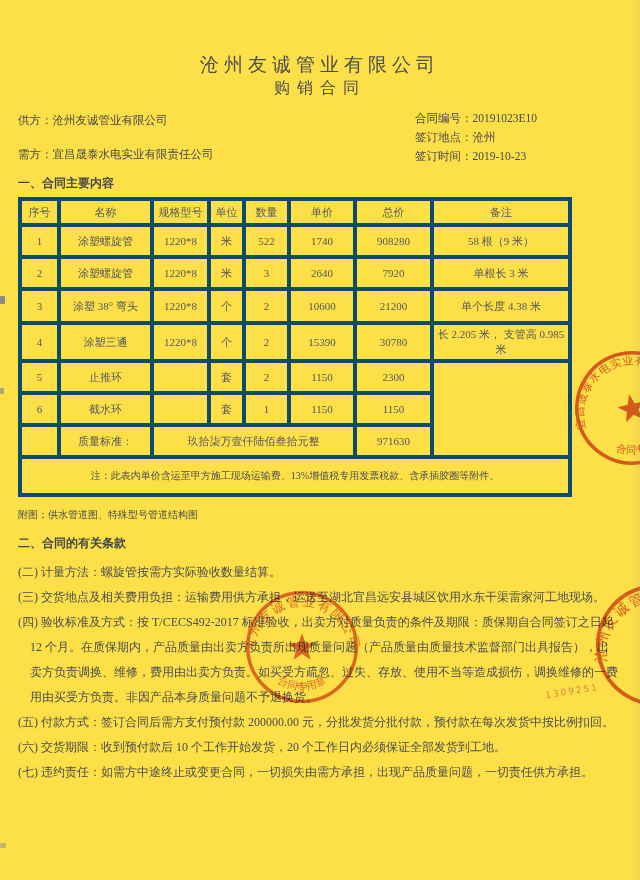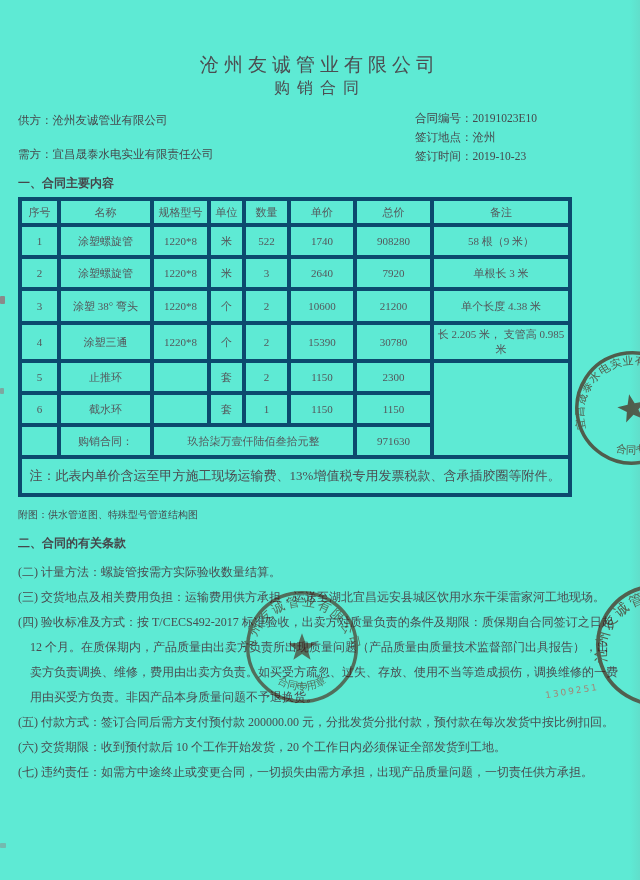--- a/index.html
+++ b/index.html
@@ -1,19 +1,19 @@
 <!DOCTYPE html>
 <html><head>
 <meta charset="utf-8">
 <style>
   * { margin:0; padding:0; box-sizing:border-box; }
   html,body { background:#e8e8e8; }
   .page {
     position:relative; width:640px; height:880px; overflow:hidden;
-    background:#5eead4; color:#46484c;
+    background:#fde047; color:#46484c;
     font-family:"Liberation Serif","DejaVu Serif",serif;
   }
   .page::after { 
     content:""; position:absolute; top:0; right:0; width:10px; height:100%;
     background:linear-gradient(to left, rgba(120,120,120,.10), rgba(120,120,120,0));
     pointer-events:none;
   }
   .title-company { margin-top:52px; text-align:center; font-size:19px; letter-spacing:5px; color:#4b4d51; font-weight:normal; }
   .title-doc { text-align:center; font-size:16px; letter-spacing:7px; color:#4b4d51; font-weight:normal; }
   .meta-zone { position:relative; height:62px; margin-top:10px; font-size:11.5px; }
@@ -28,21 +28,21 @@
   table.goods td, table.goods th {
     border:4px solid #0c4a6e; text-align:center; vertical-align:middle;
     font-weight:normal; padding:1px 2px; overflow:hidden;
   }
   tr.h-head  { height:26px; }
   tr.h-row   { height:32px; }
   tr.h-row3  { height:34px; }
   tr.h-row4  { height:38px; }
   tr.h-total { height:32px; }
   tr.h-note  { height:38px; }
-  td.note-cell { text-align:left; padding-left:5px; font-size:13px; color:#4c4e52; }
+  td.note-cell { text-align:left; padding-left:5px; font-size:10px; color:#4c4e52; }
   .attachment-line { margin:11px 0 0 18px; font-size:10px; }
   .sec2-heading { margin:13px 0 0 18px; font-size:12px; font-weight:bold; color:#45474b; }
   .clauses { margin:8px 20px 0 18px; font-size:12px; line-height:25px; color:#4a4c50; }
   .clauses p { margin:0; }
   .clauses p.hang { padding-left:12px; text-indent:-12px; }
   
   .stamp { position:absolute; mix-blend-mode:multiply; pointer-events:none; }
   .stamp svg { display:block; width:100%; height:100%; }
   .phone-note {
     position:absolute; left:545px; top:686px; transform:rotate(-9deg);
@@ -150,21 +150,21 @@
       <td>6</td>
       <td>截水环</td>
       <td></td>
       <td>套</td>
       <td>1</td>
       <td>1150</td>
       <td>1150</td>
     </tr>
     <tr class="h-total">
       <td></td>
-      <td>购销合同：</td>
+      <td>质量标准：</td>
       <td colspan="4">玖拾柒万壹仟陆佰叁拾元整</td>
       <td>971630</td>
     </tr>
     <tr class="h-note">
       <td colspan="8" class="note-cell">注：此表内单价含运至甲方施工现场运输费、13%增值税专用发票税款、含承插胶圈等附件。</td>
     </tr>
   </tbody>
     </table>
 
   <div class="attachment-line">附图：供水管道图、特殊型号管道结构图</div>

